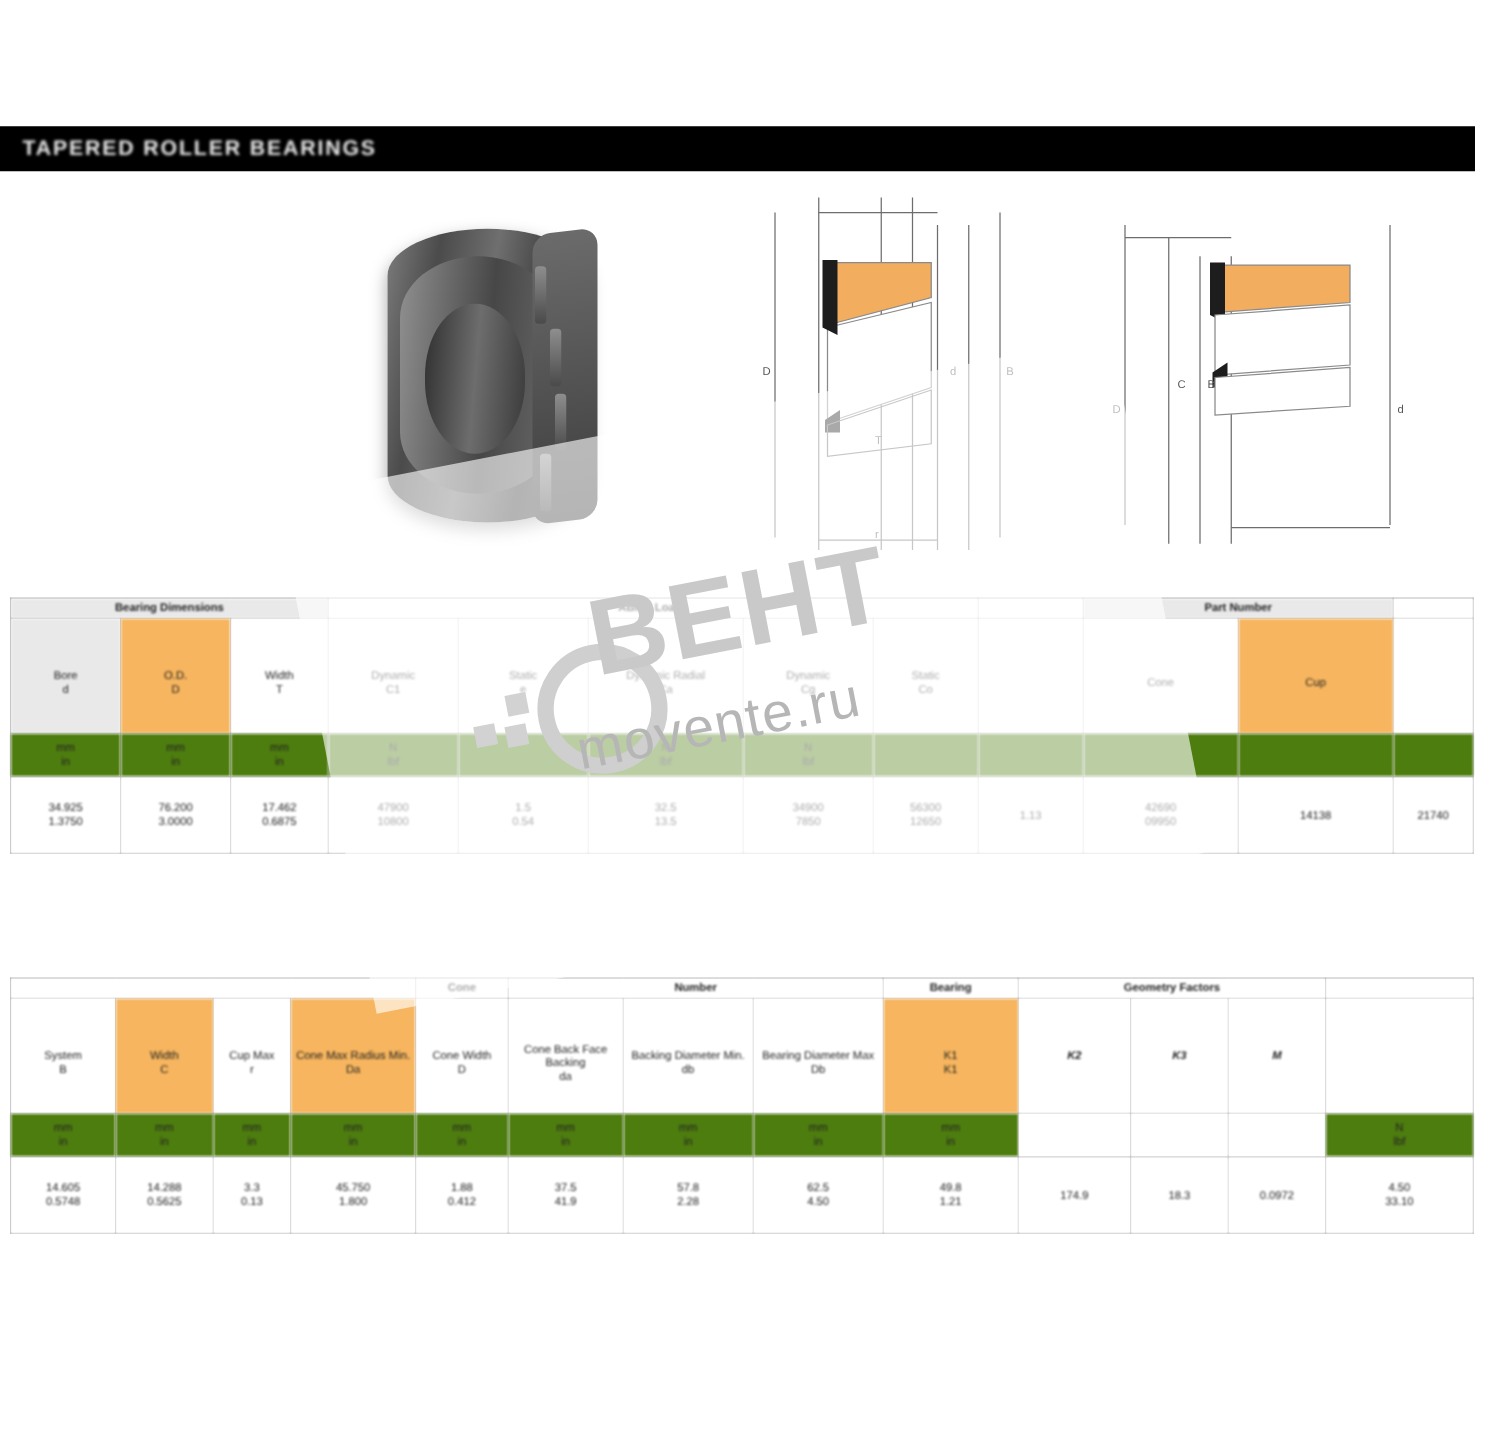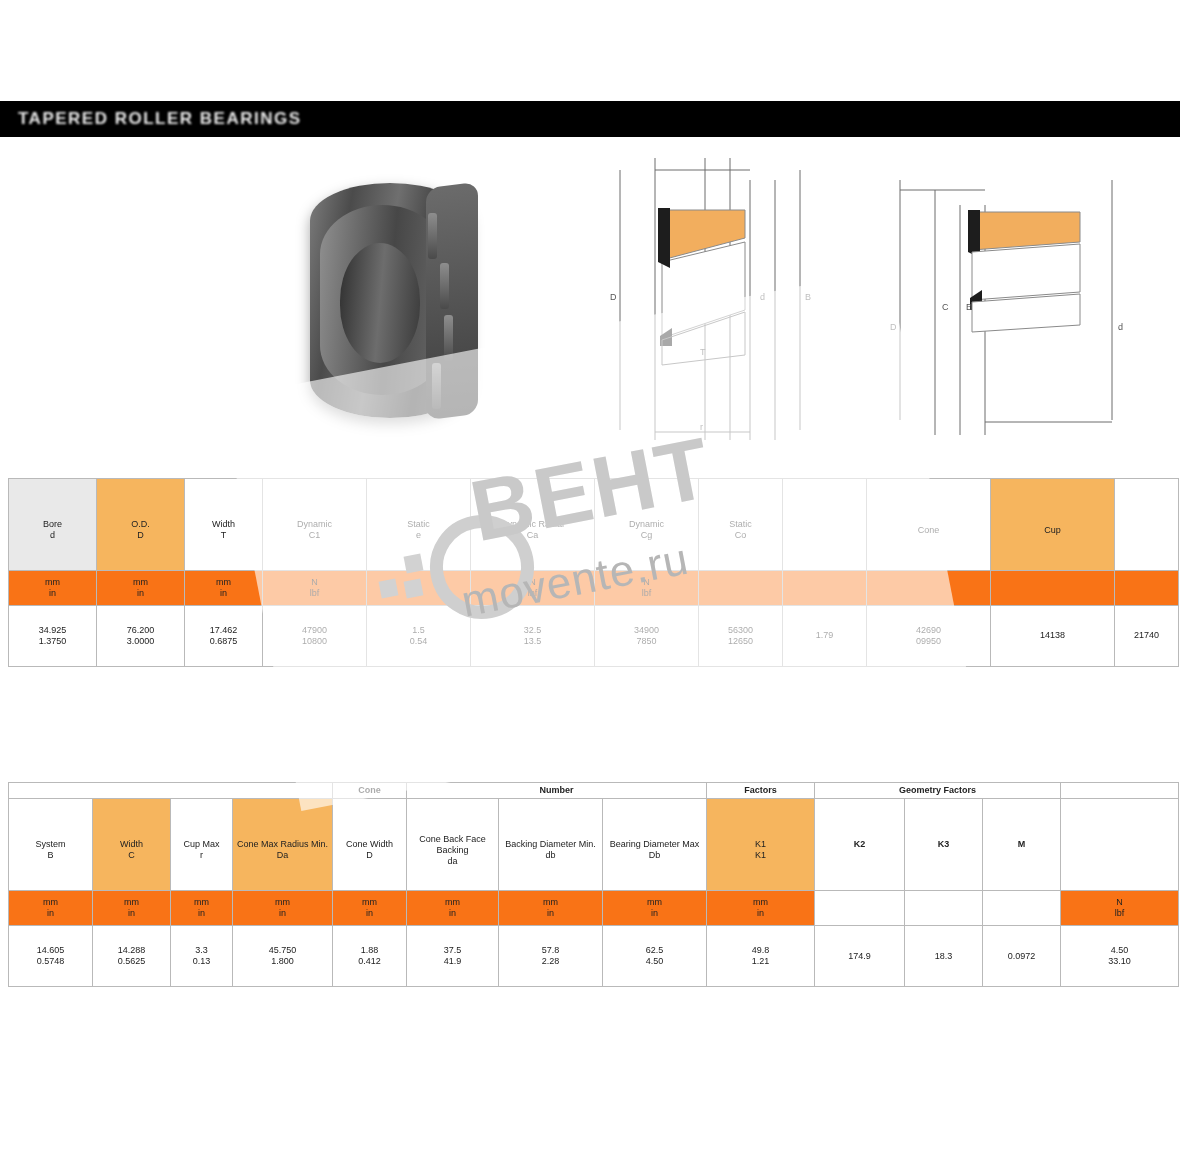--- a/index.html
+++ b/index.html
@@ -33,24 +33,24 @@
   
   .draw{position:absolute;top:10px;}
   .draw svg{display:block;}
 
   
   .tbl{position:absolute;left:8px;border-collapse:collapse;table-layout:fixed;}
   .tbl td{border:1px solid #b9b9b9;font-size:9px;color:#222;text-align:center;
       vertical-align:middle;line-height:1.25;padding:2px 1px;filter:blur(.75px);}
   .grey{background:#e9e9e9;}
   .white{background:#ffffff;}
-  .orange{background:#f97316;margin-left:40px;}
+  .orange{background:#4d7c0f;margin-left:40px;}
   .orange-l{background:#f6b55e;}
   .hdr-txt{font-weight:bold;font-size:9px;}
-  .sym{font-size:10px;font-weight:bold;}
+  .sym{font-size:10px;font-weight:bold;font-style:italic;}
   .tall{height:92px;}
   .bandrow td{height:30px;}
   .datarow td{height:56px;background:#fff;}
 
   
   .wm{position:absolute;left:255px;top:330px;width:680px;height:420px;pointer-events:none;}
   .wm .sheet{position:absolute;left:0;top:0;width:680px;height:420px;background:rgba(255,255,255,.62);
       transform:rotate(-11deg);}
   .wm .big{position:absolute;left:215px;top:110px;font-size:86px;font-weight:bold;color:#c9c9c9;
       transform:rotate(-11deg);letter-spacing:2px;}
@@ -150,20 +150,27 @@
         <col style="width:104px">
         <col style="width:124px">
       <col style="width:104px">
         <col style="width:84px">
         <col style="width:84px">
       <col style="width:124px">
         <col style="width:124px">
         <col style="width:64px">
     </colgroup>
     <tbody>
+        <tr>
+      <td class="grey hdr-txt" colspan="3">Bearing Dimensions</td>
+      <td class="white hdr-txt" colspan="5">ABMA Loads</td>
+      <td class="white"></td>
+      <td class="grey hdr-txt" colspan="2">Part Number</td>
+      <td class="white"></td>
+    </tr>
     <tr class="tall">
       <td class="grey"><br>        Bore<br>        d<br>      </td>
       <td class="orange-l"><br>        O.D.<br>        D<br>      </td>
       <td class="white"><br>        Width<br>        T<br>      </td>
       <td class="white"><br>        Dynamic<br>        C1<br>      </td>
       <td class="white"><br>        Static<br>        e<br>      </td>
       <td class="white"><br>        Dynamic Radial<br>        Ca<br>      </td>
       <td class="white"><br>        Dynamic<br>        Cg<br>      </td>
       <td class="white"><br>        Static<br>        Co<br>      </td>
       <td class="white"></td>
@@ -187,21 +194,21 @@
     </tr>
     <tr class="datarow">
       <td>34.925<br>1.3750</td>
       <td>76.200<br>3.0000</td>
       <td>17.462<br>0.6875</td>
       <td>47900<br>10800</td>
       <td>1.5<br>0.54</td>
       <td>32.5<br>13.5</td>
       <td>34900<br>7850</td>
       <td>56300<br>12650</td>
-      <td>1.79</td>
+      <td>1.13</td>
       <td>42690<br>09950</td>
       <td>14138</td>
       <td>21740</td>
     </tr>
   </tbody>
     </table>
 
   <table class="tbl" style="top:782px;width:1170px;">
     <colgroup>
       <col style="width:84px">
@@ -216,21 +223,21 @@
       <col style="width:90px">
         <col style="width:78px">
         <col style="width:78px">
         <col style="width:118px">
     </colgroup>
     <tbody>
         <tr>
       <td class="white" colspan="4"></td>
       <td class="white hdr-txt">Cone</td>
       <td class="white hdr-txt" colspan="3">Number</td>
-      <td class="white hdr-txt">Factors</td>
+      <td class="white hdr-txt">Bearing</td>
       <td class="white hdr-txt" colspan="3">Geometry Factors</td>
       <td class="white"></td>
     </tr>
     <tr class="tall">
       <td class="white"><br>        System<br>        B<br>      </td>
       <td class="orange-l"><br>        Width<br>        C<br>      </td>
       <td class="white"><br>        Cup Max<br>        r<br>      </td>
       <td class="orange-l"><br>        Cone Max Radius Min.<br>        Da<br>      </td>
       <td class="white"><br>        Cone Width<br>        D<br>      </td>
       <td class="white"><br>        Cone Back Face Backing<br>        da<br>      </td>

